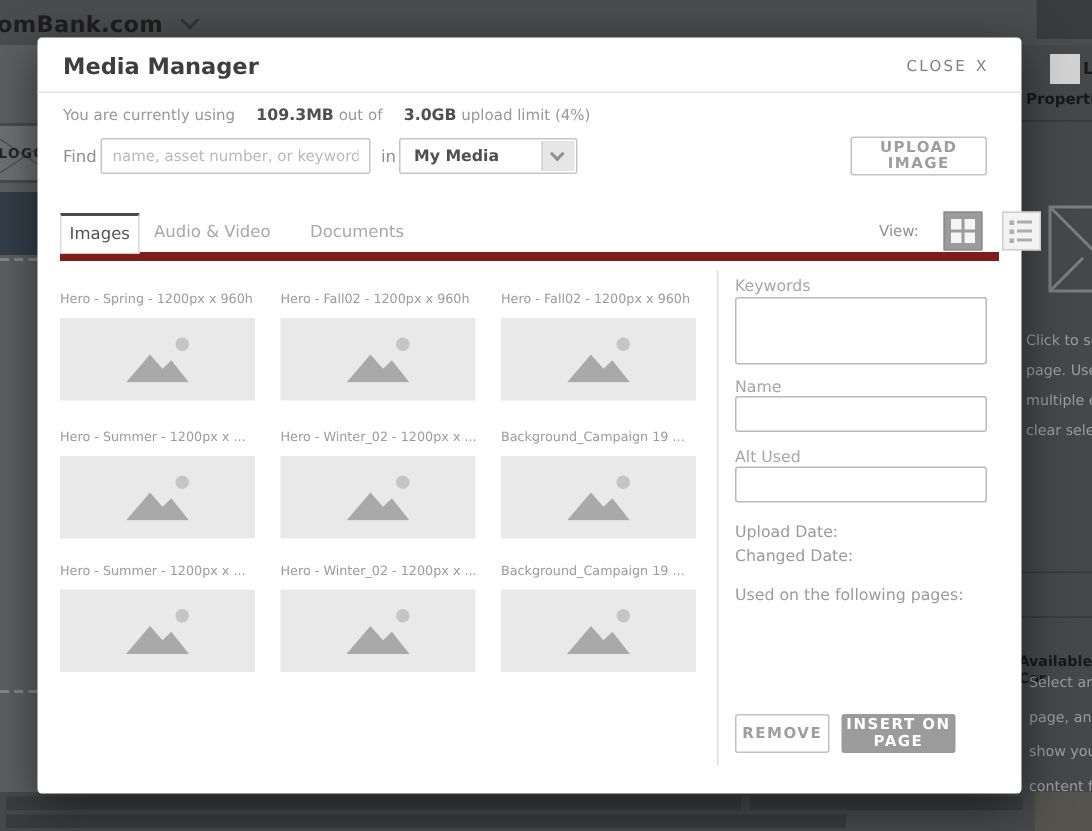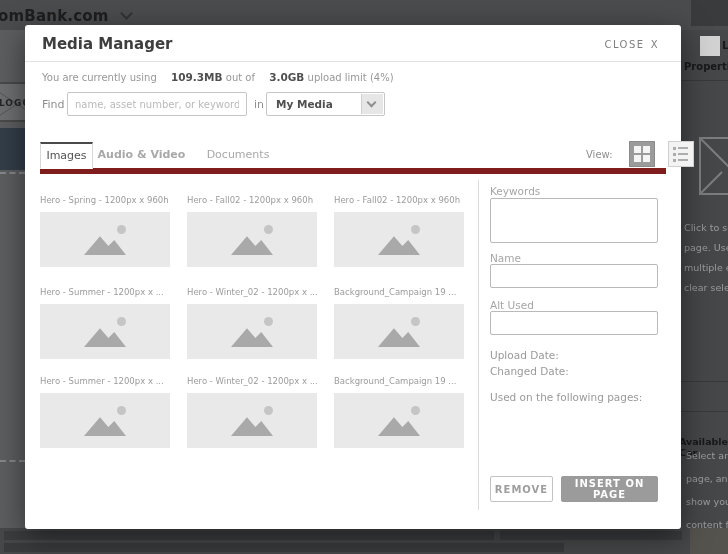--- a/index.html
+++ b/index.html
@@ -168,24 +168,25 @@
   <input class="abs m-input" style="left: 42px; top: 67px; width: 180px; height: 24px;" placeholder="name, asset number, or keywords">
   <span class="abs m-label" style="left:229px; top:73px;">in</span>
 
   <div class="abs m-select">
     <span class="val">My Media</span>
     <span class="chevbox">
         <span class="chev"></span>
       </span>
   </div>
 
+  <button class="abs btn-outline" style="left:542px; top:66px; width:91px; height:26px;">UPLOAD IMAGE</button>
 
   <div class="abs m-tabs">
     <div class="tab active" style="width:53px;">Images</div>
-    <div class="tab" style="width:97px;font-weight:bold;">Audio &amp; Video</div>
+    <div class="tab" style="width:97px;">Audio &amp; Video</div>
     <div class="tab" style="width:96px;">Documents</div>
   </div>
 
   <div class="abs m-viewgroup">
     <span class="m-viewlabel">View:</span>
     <div class="vbtn grid-active">
       <span class="vg-inner">
           <i></i>
           <i></i>
           <i></i>
@@ -285,15 +286,15 @@
   <input class="d-field" style="top: 239px; height: 24px;">
 
   <span class="d-label" style="top:274px;">Alt Used</span>
   <input class="d-field" style="top: 286px; height: 24px;">
 
   <span class="d-static" style="top:324px;text-align:center;">Upload Date:</span>
   <span class="d-static" style="top:340px;">Changed Date:</span>
   <span class="d-static" style="top:366px;">Used on the following pages:</span>
 
   <button class="abs btn-outline" style="left:465px; top:451px; width:63px; height:26px;">REMOVE</button>
-  <button class="abs btn-filled" style="left:536px; top:451px; width:97px; height:26px;">INSERT ON PAGE</button>
+  <button class="abs btn-filled" style="left:536px; top:451px; width:76px; height:26px;">INSERT ON PAGE</button>
 
 </div>
 
 </body></html>

